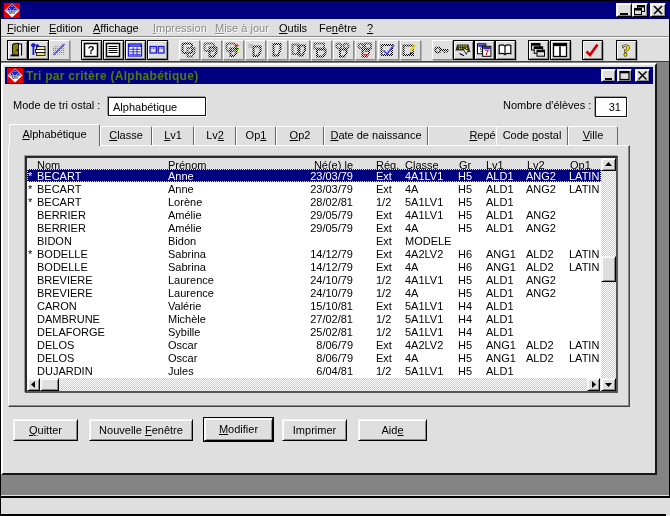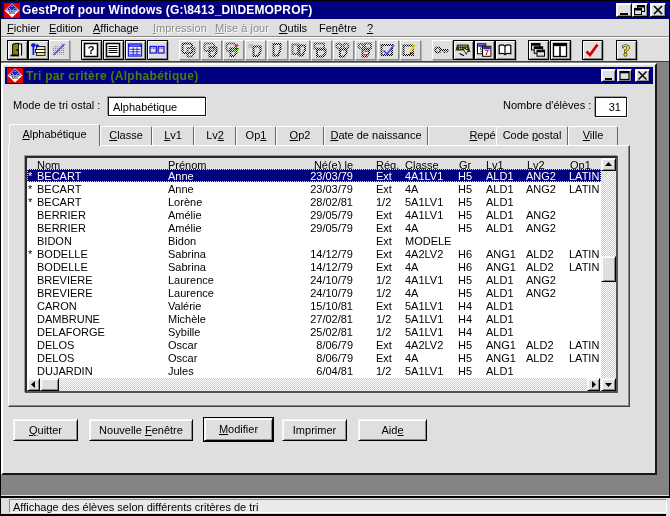--- a/index.html
+++ b/index.html
@@ -44,21 +44,20 @@
 
 <div class="abs" style="left:1px;top:1px;width:668px;height:18px;background:#000080"></div>
 <div class="abs" style="left:4px;top:3px;width:16px;height:15px"><svg width="16" height="15" viewBox="0 0 16 15">
 <rect width="16" height="15" fill="#e40000"></rect>
 <path d="M8 0.5 L15.5 7.5 L8 14.5 L0.5 7.5 Z" fill="#fff"></path>
 <path d="M8 1 L14.6 7.6 H1.4 Z" fill="#2020c0"></path>
 <path d="M3 6.5 h1 M5 5.5 h1 M7.5 3.5 h1 M10.5 5.5 h1 M12.5 6.5 h1 M6 6.8 h0.8 M9 6.8 h0.8" stroke="#fff" stroke-width="0.8"></path>
 <path d="M3.5 8.5 h9 M5 10 h6" stroke="#909090" stroke-width="0.7"></path>
 <text x="8" y="11.4" font-size="4.2" text-anchor="middle" fill="#404040" font-family="Liberation Sans">MB</text>
 </svg></div>
-<div class="abs" style="left:22px;top:3px;color:#fff;font-weight:bold;font-size:12px;letter-spacing:0.18px">GestProf pour Windows (G:\8413_DI\DEMOPROF)</div>
 <div class="wbtn" style="left:616px;top:3px">
       <div class="abs" style="left:3px;top:9px;width:8px;height:2px;background:#000"></div>
     </div>
 <div class="wbtn" style="left:632px;top:3px">
   <svg width="14" height="12" viewBox="0 0 14 12">
         <rect x="4.5" y="1.5" width="7" height="6" fill="none" stroke="#000"></rect>
         <rect x="4.5" y="1.5" width="7" height="2" fill="#000"></rect>
         <rect x="1.5" y="4.5" width="7" height="6" fill="#dfdfdf" stroke="#000"></rect>
         <rect x="1.5" y="4.5" width="7" height="2" fill="#000"></rect>
       </svg>
@@ -548,21 +547,18 @@
 
 <div class="pbtn" style="left:89px;top:419px;width:104px">Nouvelle <u>F</u>enêtre</div>
 <div class="pbtn" style="left:13px;top:419px;width:65px"><u>Q</u>uitter</div>
 <div class="abs" style="left:203px;top:417px;width:71px;height:25px;background:#000;z-index:2"></div>
 <div class="pbtn" style="left:282px;top:419px;width:65px">Imprimer</div>
 <div class="pbtn" style="left:204px;top:418px;width:69px;height:23px;z-index:3"><u>M</u>odifier</div>
 <div class="pbtn" style="left:358px;top:419px;width:69px">Aid<u>e</u></div>
 
 <div class="abs" style="left:0px;top:496px;width:670px;height:2px;background:#000"></div>
 <div class="abs" style="left:0px;top:498px;width:670px;height:18px;background:#dfdfdf"></div>
-<div class="abs" style="left:9px;top:499px;width:658px;height:14px;background:#eaeaea;border:1px solid;border-color:#8a8a8a #fff #fff #8a8a8a">
-      <div class="abs" style="left:3px;top:1px">Affichage des élèves selon différents critères de tri</div>
-    </div>
 
 <div class="abs" style="left:0;top:0;width:670px;height:1px;background:#000"></div>
 <div class="abs" style="left:0;top:0;width:1px;height:516px;background:#000"></div>
 <div class="abs" style="left:669px;top:0;width:1px;height:497px;background:#000"></div>
 <div class="abs" style="left:0;top:514px;width:666px;height:2px;background:#000"></div>
 </div>
 
 </body></html>

